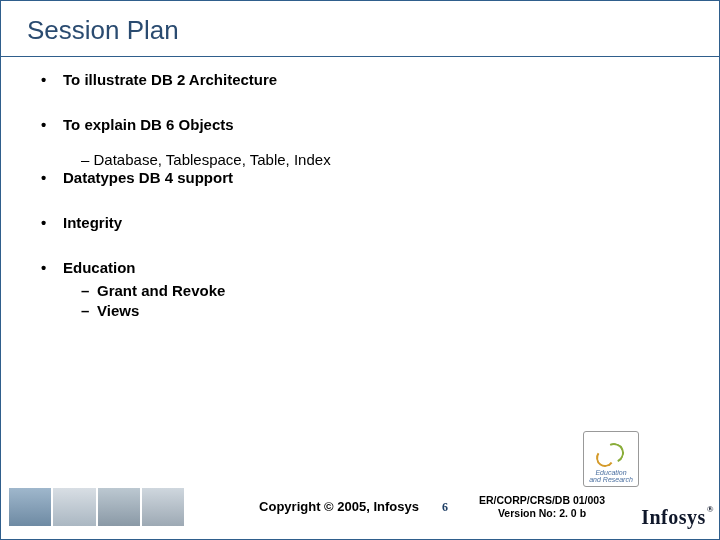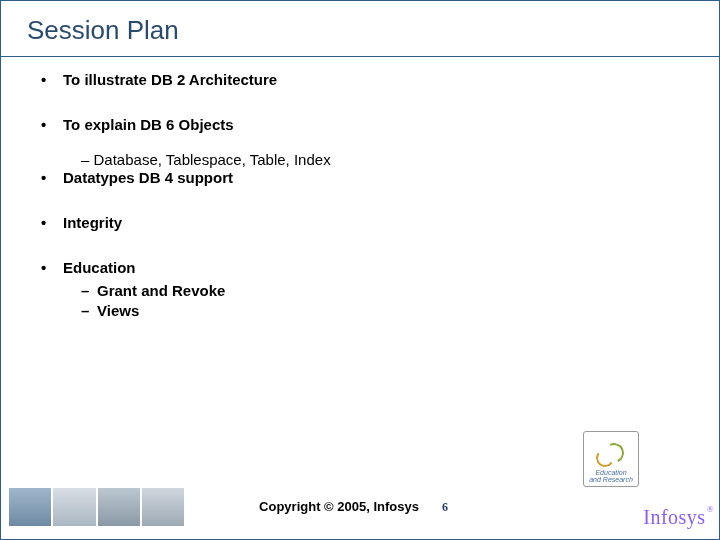--- a/index.html
+++ b/index.html
@@ -167,23 +167,23 @@
     color: #4a6fa0;
     text-align:center;
     line-height:1;
     font-style: italic;
   }
   .logo {
     position: absolute;
     right: 6px;
     bottom: 10px;
     font-family: Georgia, 'Times New Roman', serif;
-    font-weight: normal;
+    font-weight: bold;
     font-size: 20px;
-    color: #8b5cf6;
+    color: #0f172a;
     letter-spacing: 0.5px;
   }
   .logo .reg {
     font-size: 9px;
     vertical-align: top;
     position: relative;
     top: -2px;
     left: 1px;
   }
 </style>
@@ -236,19 +236,23 @@
     <div class="footer-images">
       <div class="fimg"></div>
       <div class="fimg"></div>
       <div class="fimg"></div>
       <div class="fimg"></div>
     </div>
     <div class="copyright">
       <div>Copyright © 2005, Infosys</div>
     </div>
     <div class="slide-num">6</div>
+    <div class="docref">
+      <div>ER/CORP/CRS/DB 01/003</div>
+      <div>Version No: 2. 0 b</div>
+    </div>
   </div>
 
   <div class="logo">
     <span>Infosys</span><span class="reg">®</span>
   </div>
 
 </div>
 
 </body></html>

